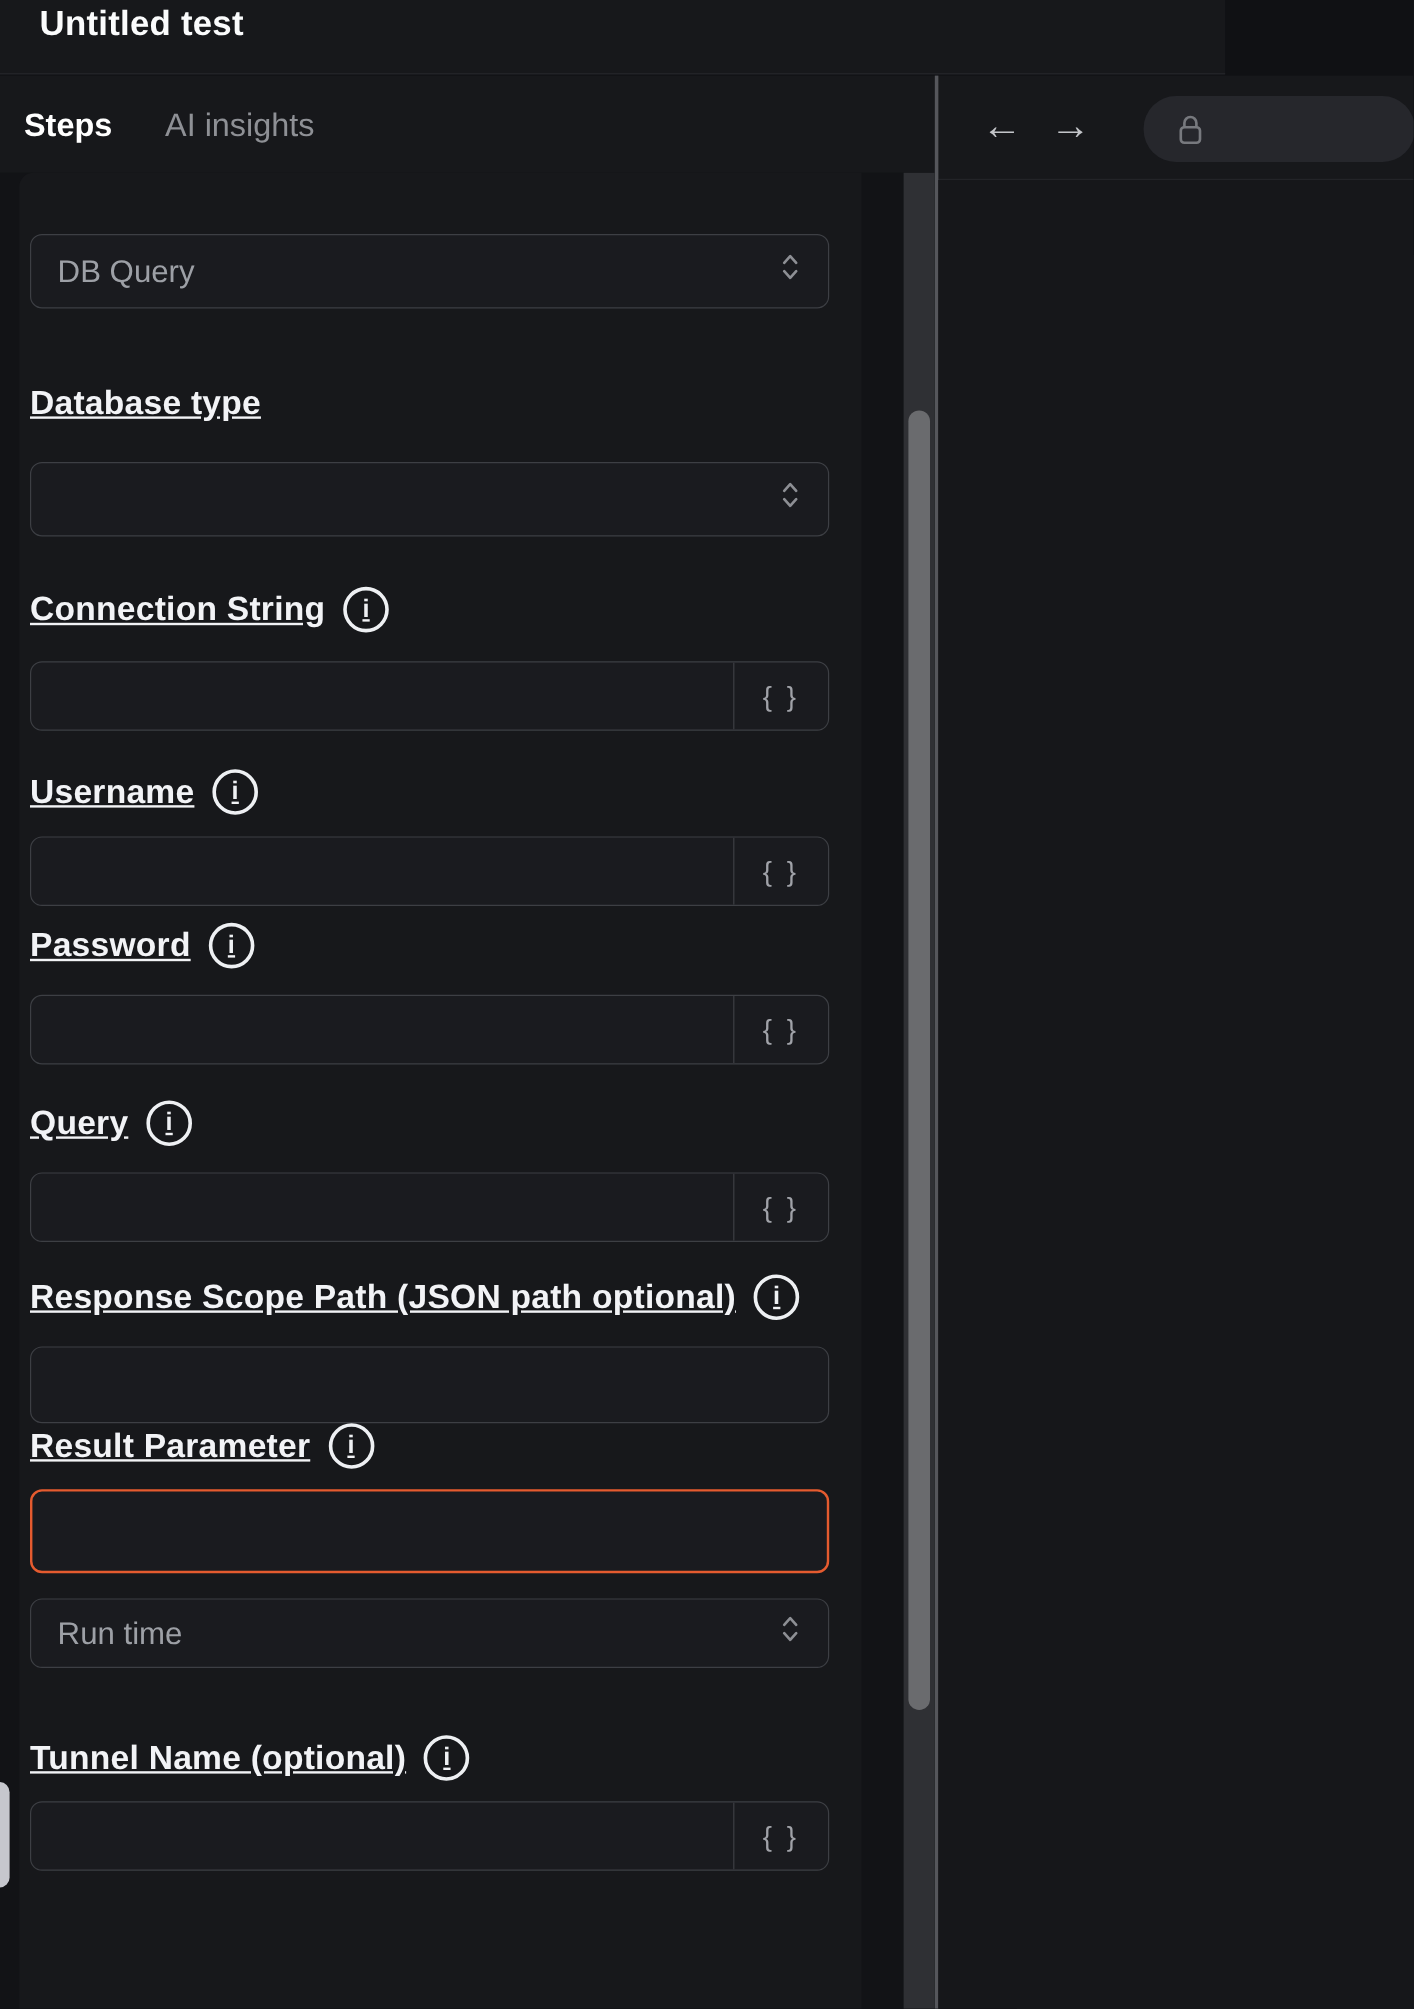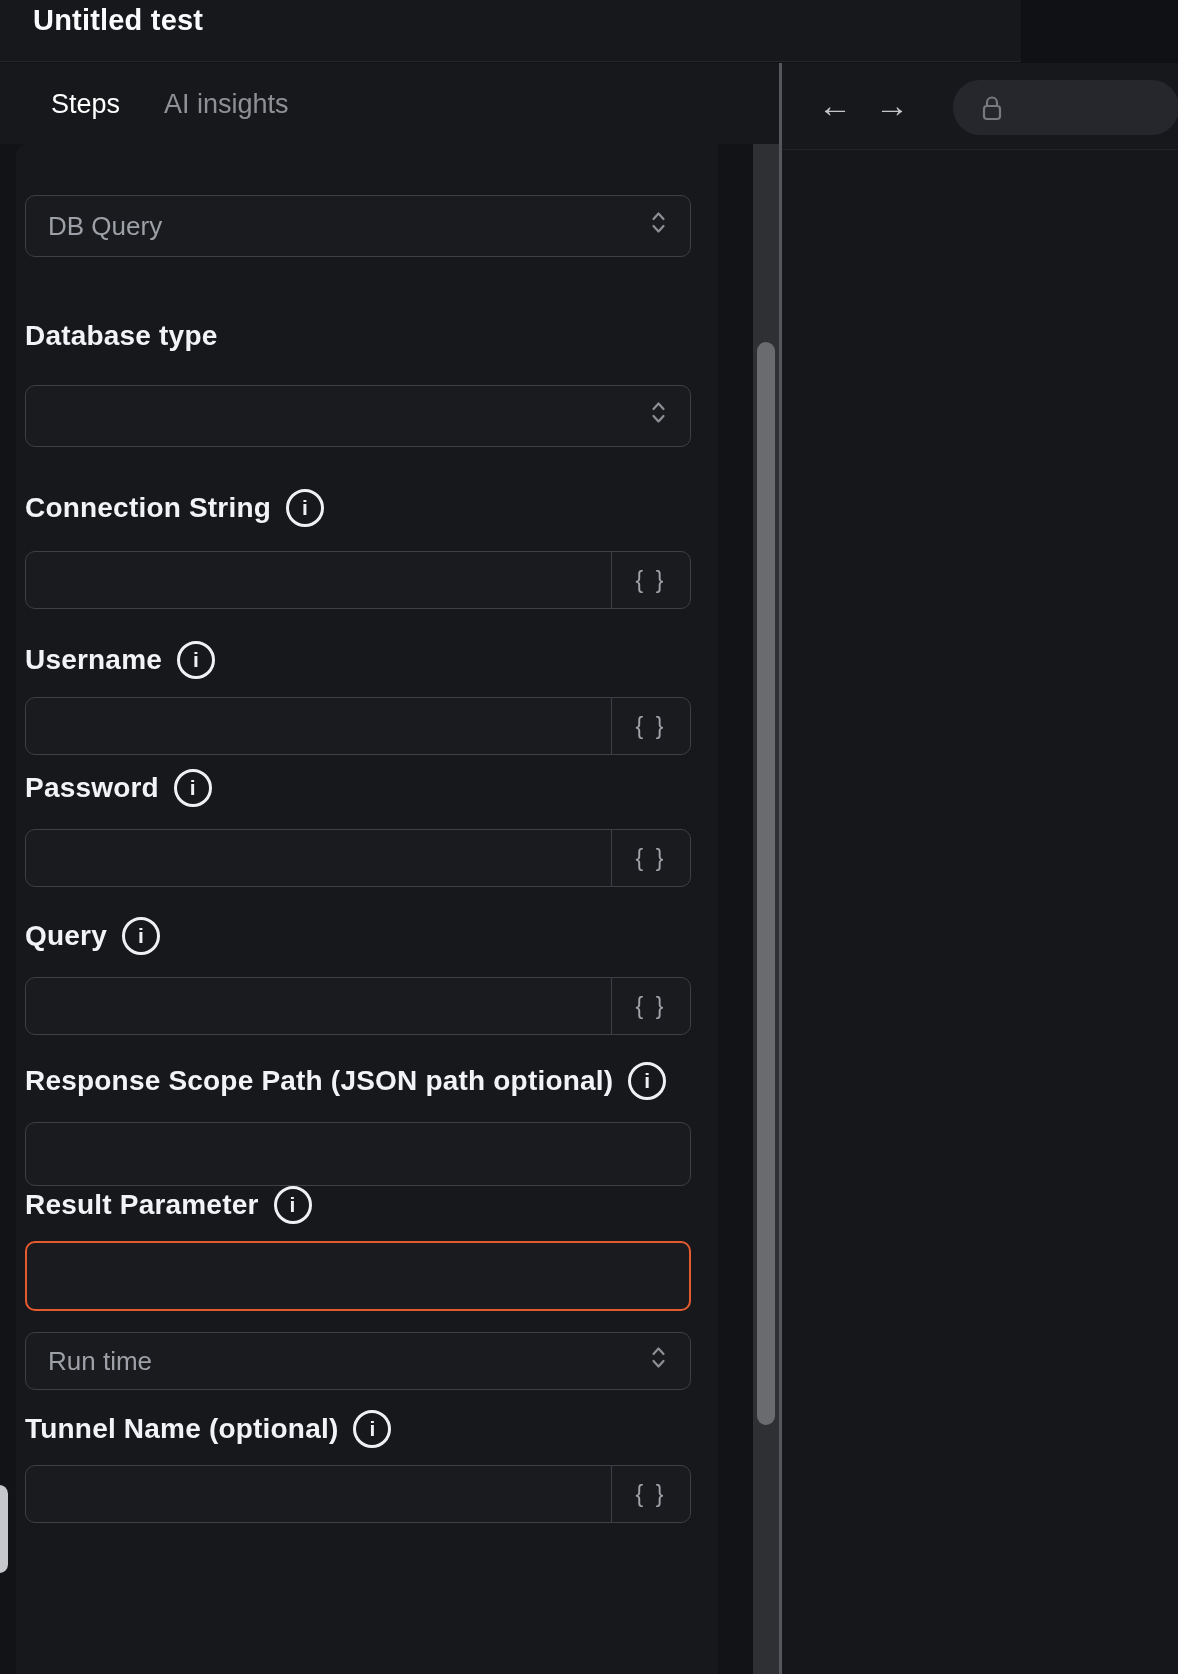--- a/index.html
+++ b/index.html
@@ -20,21 +20,21 @@
     font-size:29px; font-weight:700; color:#fafbfc; line-height:44px;
     letter-spacing:.2px;
   }
   
   .tabbar {
     position:absolute; left:0; top:63px; width:779px; height:81px;
     background:#17181b;
     display:flex; align-items:center; gap:44px; padding-left:20px;
   }
   .tab { font-size:27px; color:#8e9095; cursor:pointer; line-height:30px; }
-  .tab.active { color:#ffffff; font-weight:400;margin-left:31px; }
+  .tab.active { color:#ffffff; font-weight:700; }
   
   .toolbar {
     position:absolute; left:782px; top:63px; width:396px; height:87px;
     background:#17181b; border-bottom:1px solid #232428;
   }
   .nav-arrow {
     position:absolute; top:0; height:87px; line-height:84px;
     font-size:34px; color:#c3c5c9; cursor:pointer;
   }
   .nav-back { left:36px; }
@@ -70,21 +70,21 @@
     position:absolute; left:-9px; top:1485px; width:17px; height:88px;
     background:#c6c7cd; border-radius:9px; cursor:pointer;
   }
   
   .form {
     position:absolute; left:0; top:144px; width:718px; height:1530px;
     padding:0 27px 0 25px; overflow:hidden;
   }
   .field-label {
     display:flex; align-items:center; gap:15px; height:37px;
-    font-size:28px; font-weight:600; color:#f2f3f6; letter-spacing:.2px;
+    font-size:28px; font-weight:600; color:#f2f3f6; letter-spacing:.2px;text-decoration:underline;
   }
   .info-icon {
     width:38px; height:38px; border:3.5px solid #eef0f3; border-radius:50%;
     display:inline-flex; align-items:center; justify-content:center;
     flex:0 0 auto; cursor:pointer;
     font-size:21px; font-weight:700; color:#eef0f3; line-height:1;
     font-family:"Liberation Sans", sans-serif;
   }
   .select {
     position:relative; height:62px; border:1px solid #3d3f44; border-radius:10px;
@@ -128,21 +128,21 @@
   .m-lbl-pw  { margin-top:14px; }
   .m-grp-pw  { margin-top:23px; }
   .m-lbl-qy  { margin-top:30px; }
   .m-grp-qy  { margin-top:23px; }
   .m-lbl-rb  { margin-top:27px; }
   .m-inp-rb  { margin-top:23px; }
   .m-lbl-rp  { }
   .m-inp-rp  { margin-top:18px; }
   .m-lbl-sc  { margin-top:34px; }
   .m-sel-sc  { margin-top:21px; }
-  .m-lbl-tn  { margin-top:20px; }
+  .m-lbl-tn  { margin-top:56px; }
   .m-grp-tn  { margin-top:18px; }
   
   .right-panel {
     position:absolute; left:782px; top:150px; width:396px; height:1524px;
     background:#16171a;
   }
 </style>
 </head>
 <body>
 

